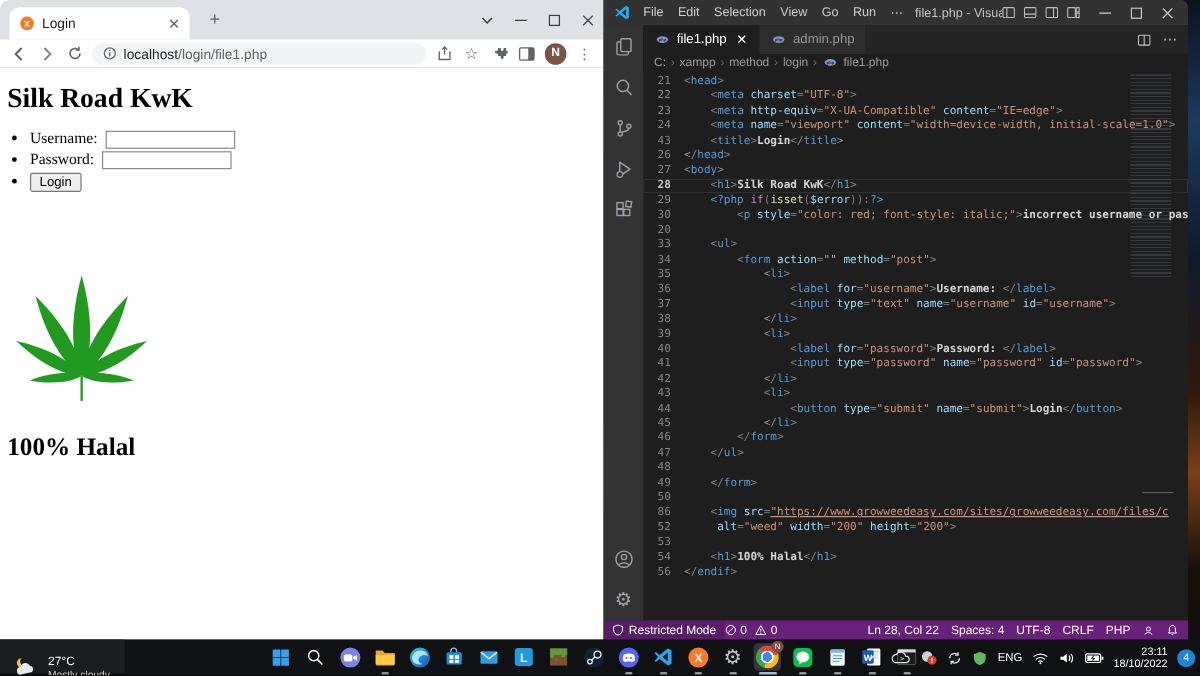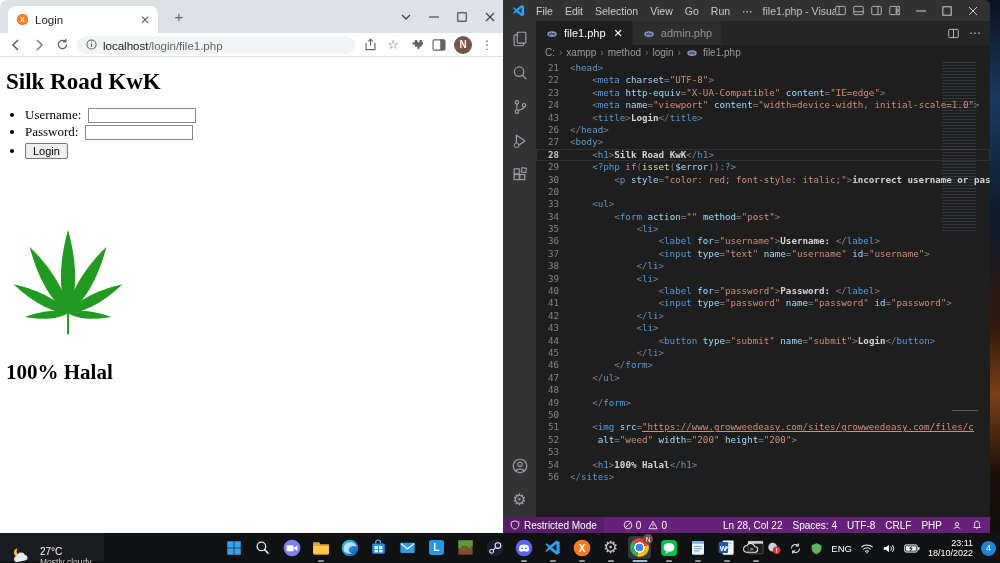--- a/index.html
+++ b/index.html
@@ -70,21 +70,21 @@
   .code{ flex:1; overflow:hidden; }
   .tk-pln{ color:#d4d4d4; } .tk-pun{ color:#808080; } .tk-tag{ color:#569cd6; }
   .tk-attr{ color:#9cdcfe; } .tk-str{ color:#ce9178; } .tk-kw{ color:#c586c0; }
   .tk-fn{ color:#dcdcaa; } .tk-var{ color:#9cdcfe; }
   .tk-txt{ color:#d4d4d4; font-weight:bold; }
   .tk-lnk{ color:#ce9178; text-decoration:underline; }
   .minimap{ position:absolute; right:14px; top:2px; width:34px; height:170px; opacity:.8;
             background:repeating-linear-gradient(180deg, rgba(130,150,170,.28) 0 1px, transparent 1px 3px); }
   .mini-slider{ position:absolute; right:12px; top:350px; width:26px; height:1px; background:#5a5a5a; }
   .vs-statusbar{ height:16px; background:#68217a; color:#fff; font-size:10px; display:flex;
-                 align-items:center; gap:19px; padding:0 8px; }
+                 align-items:center; gap:0; padding:0 8px; }
   .sb-chip{ display:flex; align-items:center; gap:4px; background:rgba(0,0,0,.14); height:16px; padding:0 7px; margin-left:-8px; }
   .sb-right{ margin-left:auto; display:flex; align-items:center; gap:10px; }
   .sb-ic{ display:flex; align-items:center; }
   
   .taskbar{ position:absolute; left:0; bottom:0; width:1000px; height:30px; background:#101113; }
   .weather{ position:absolute; left:0; top:0; height:28px; display:flex; align-items:center; gap:7px;
             padding:18px 12px 0 10px; background:#1b1c1f; color:#fff; }
   .w-temp{ font-size:10px; }
   .w-cond{ font-size:8.5px; color:#cfcfcf; }
   .tb-center{ position:absolute; left:222px; top:3px; display:flex; gap:6px; }
@@ -406,25 +406,25 @@
               <div class="code-line"><span class="ln">41</span><span class="code"><span class="tk-pln">                </span><span class="tk-pun">&lt;</span><span class="tk-tag">input</span><span class="tk-pln"> </span><span class="tk-attr">type</span><span class="tk-pun">=</span><span class="tk-str">"password"</span><span class="tk-pln"> </span><span class="tk-attr">name</span><span class="tk-pun">=</span><span class="tk-str">"password"</span><span class="tk-pln"> </span><span class="tk-attr">id</span><span class="tk-pun">=</span><span class="tk-str">"password"</span><span class="tk-pun">&gt;</span></span></div>
               <div class="code-line"><span class="ln">42</span><span class="code"><span class="tk-pln">            </span><span class="tk-pun">&lt;/</span><span class="tk-tag">li</span><span class="tk-pun">&gt;</span></span></div>
               <div class="code-line"><span class="ln">43</span><span class="code"><span class="tk-pln">            </span><span class="tk-pun">&lt;</span><span class="tk-tag">li</span><span class="tk-pun">&gt;</span></span></div>
               <div class="code-line"><span class="ln">44</span><span class="code"><span class="tk-pln">                </span><span class="tk-pun">&lt;</span><span class="tk-tag">button</span><span class="tk-pln"> </span><span class="tk-attr">type</span><span class="tk-pun">=</span><span class="tk-str">"submit"</span><span class="tk-pln"> </span><span class="tk-attr">name</span><span class="tk-pun">=</span><span class="tk-str">"submit"</span><span class="tk-pun">&gt;</span><span class="tk-txt">Login</span><span class="tk-pun">&lt;/</span><span class="tk-tag">button</span><span class="tk-pun">&gt;</span></span></div>
               <div class="code-line"><span class="ln">45</span><span class="code"><span class="tk-pln">            </span><span class="tk-pun">&lt;/</span><span class="tk-tag">li</span><span class="tk-pun">&gt;</span></span></div>
               <div class="code-line"><span class="ln">46</span><span class="code"><span class="tk-pln">        </span><span class="tk-pun">&lt;/</span><span class="tk-tag">form</span><span class="tk-pun">&gt;</span></span></div>
               <div class="code-line"><span class="ln">47</span><span class="code"><span class="tk-pln">    </span><span class="tk-pun">&lt;/</span><span class="tk-tag">ul</span><span class="tk-pun">&gt;</span></span></div>
               <div class="code-line"><span class="ln">48</span><span class="code"></span></div>
               <div class="code-line"><span class="ln">49</span><span class="code"><span class="tk-pln">    </span><span class="tk-pun">&lt;/</span><span class="tk-tag">form</span><span class="tk-pun">&gt;</span></span></div>
               <div class="code-line"><span class="ln">50</span><span class="code"></span></div>
-              <div class="code-line"><span class="ln">51</span><span class="code"><span class="tk-pln">    </span><span class="tk-pun">&lt;</span><span class="tk-tag">img</span><span class="tk-pln"> </span><span class="tk-attr">src</span><span class="tk-pun">=</span><span class="tk-lnk">"https://www.growweedeasy.com/sites/growweedeasy.com/files/c</span></span></div>
+              <div class="code-line"><span class="ln">86</span><span class="code"><span class="tk-pln">    </span><span class="tk-pun">&lt;</span><span class="tk-tag">img</span><span class="tk-pln"> </span><span class="tk-attr">src</span><span class="tk-pun">=</span><span class="tk-lnk">"https://www.growweedeasy.com/sites/growweedeasy.com/files/c</span></span></div>
               <div class="code-line"><span class="ln">52</span><span class="code"><span class="tk-pln">     </span><span class="tk-attr">alt</span><span class="tk-pun">=</span><span class="tk-str">"weed"</span><span class="tk-pln"> </span><span class="tk-attr">width</span><span class="tk-pun">=</span><span class="tk-str">"200"</span><span class="tk-pln"> </span><span class="tk-attr">height</span><span class="tk-pun">=</span><span class="tk-str">"200"</span><span class="tk-pun">&gt;</span></span></div>
               <div class="code-line"><span class="ln">53</span><span class="code"></span></div>
               <div class="code-line"><span class="ln">54</span><span class="code"><span class="tk-pln">    </span><span class="tk-pun">&lt;</span><span class="tk-tag">h1</span><span class="tk-pun">&gt;</span><span class="tk-txt">100% Halal</span><span class="tk-pun">&lt;/</span><span class="tk-tag">h1</span><span class="tk-pun">&gt;</span></span></div>
-              <div class="code-line"><span class="ln">56</span><span class="code"><span class="tk-pun">&lt;/</span><span class="tk-tag">sites</span><span class="tk-pun">&gt;</span></span></div>
+              <div class="code-line"><span class="ln">56</span><span class="code"><span class="tk-pun">&lt;/</span><span class="tk-tag">endif</span><span class="tk-pun">&gt;</span></span></div>
             </div>
           <div class="minimap"></div>
           <div class="mini-slider"></div>
         </div>
       </div>
     </div>
     <div class="vs-statusbar">
       <span class="sb-chip">
         <span class="sb-ic">
             <svg viewBox="0 0 12 12" width="10" height="10">

